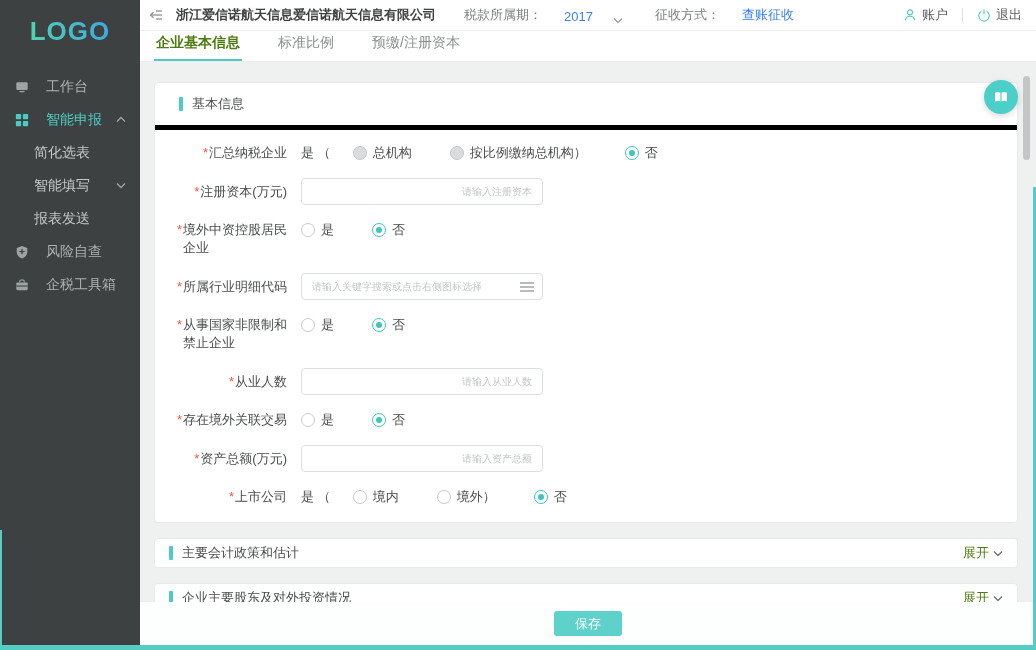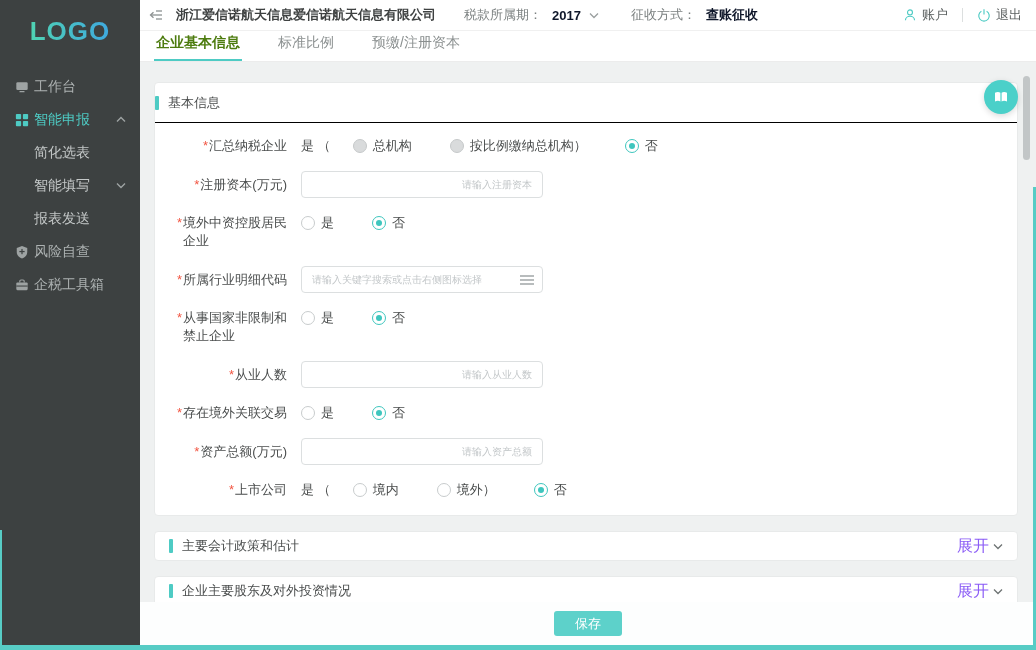--- a/index.html
+++ b/index.html
@@ -9,50 +9,50 @@
 
   
   .sidebar { position:absolute; left:0; top:0; width:140px; height:650px; background:#3D4141; z-index:5; }
   .logo { height:62px; display:flex; align-items:center; justify-content:center; }
   .logo span {
     font-size:26px; font-weight:bold; letter-spacing:1px;
     background:linear-gradient(90deg,#4fd3b2 0%,#3fa9e0 100%);
     -webkit-background-clip:text; background-clip:text; color:transparent;
   }
   .menu { padding-top:8px; }
-  .side-item { position:relative; height:33px; display:flex; align-items:center; padding-left:15px; color:#ADB2B2; font-size:14px; cursor:pointer; }
+  .side-item { position:relative; height:33px; display:flex; align-items:center; padding-left:15px; color:#ADB2B2; font-size:14px; cursor:pointer;gap:12px; }
   .side-item .s-icon { width:14px; height:14px; margin-right:5px; display:flex; align-items:center; justify-content:center; color:#9EA3A3; }
   .side-item.teal, .side-item.teal .s-icon { color:#4ECBC4; }
   .sub-item { position:relative; height:33px; display:flex; align-items:center; padding-left:34px; color:#C4C8C8; font-size:14px; cursor:pointer; }
   .sub-item.active { background:#282C2C; border-left:3px solid #4ECBC4; padding-left:31px; color:#4ECBC4; font-weight:bold; }
   .chev { position:absolute; right:14px; display:flex; }
 
   
   .topbar { position:absolute; left:140px; top:0; width:896px; height:31px; background:#fff; border-bottom:1px solid #F0F0F0; display:flex; align-items:center; padding:0 14px 0 8px; font-size:13px; }
   .fold { display:flex; align-items:center; margin-right:12px; cursor:pointer; color:#8C9191; }
   .company { font-weight:bold; color:#3E4141; margin-right:28px; }
-  .kv { display:flex; align-items:center; margin-right:32px; }
+  .kv { display:flex; align-items:flex-end; margin-right:32px;gap:12px; }
   .kv .k { color:#7B8080; margin-right:10px; }
-  .kv .v { color:#0f172a;font-weight:bold; }
+  .kv .v { color:#3b82f6; }
   .kv .dd { margin-left:8px; display:flex; color:#9A9F9F; cursor:pointer; }
   .top-right { margin-left:auto; display:flex; align-items:center; color:#5C6161; }
   .top-link { display:flex; align-items:center; cursor:pointer; }
   .top-link .t-icon { color:#4ECBC4; margin-right:5px; display:flex; }
   .vdiv { width:1px; height:14px; background:#DCDFDF; margin:0 14px; }
 
   
   .tabbar { position:absolute; left:140px; top:31px; width:896px; height:31px; background:#fff; border-bottom:1px solid #ECECEC; display:flex; align-items:flex-end; padding-left:14px; }
   .tab { font-size:14px; color:#8A8F8F; padding:0 2px 9px; margin-right:34px; cursor:pointer; position:relative; }
   .tab.active { color:#4d7c0f; font-weight:bold; }
   .tab.active::after { content:""; position:absolute; left:0; right:0; bottom:0; height:2px; background:#4ECBC4; }
 
   
   .content { position:absolute; left:140px; top:62px; width:896px; height:540px; background:#EFF1F1; padding:20px 18px 0 14px; overflow:hidden; }
   .panel { background:#fff; border:1px solid #E8EAEA; border-radius:4px; }
-  .panel-header { height:40px; display:flex; align-items:center; border-bottom:1px solid #000000; padding-left:0; }
+  .panel-header { height:47px; display:flex; align-items:center; border-bottom:5px solid #000000; padding-left:24px; }
   .tbar { width:4px; height:14px; background:#4ECBC4; margin-right:9px; border-radius:1px; }
   .panel-title { font-size:13px; color:#4A4D4D; }
   .panel-body { padding:14px 0 12px; }
 
   .row { display:flex; margin-bottom:16px; padding-left:14px; }
   .row:last-child { margin-bottom:4px; }
   .lbl { width:118px; display:flex; justify-content:flex-end; font-size:13px; color:#4A4D4D; line-height:18px; flex-shrink:0; }
   .req { color:#F25643; margin-right:1px; }
   .lbl .txt { white-space:pre-line; text-align:left; }
   .ctrl { margin-left:14px; display:flex; align-items:center; font-size:13px; color:#4A4D4D; }
@@ -70,21 +70,21 @@
 
   .inp { width:242px; height:27px; border:1px solid #DCDFE0; border-radius:4px; background:#fff; font-size:10px; padding:0 10px; color:#3E4141; font-family:"Liberation Sans","DejaVu Sans",sans-serif; outline:none; }
   .inp::placeholder { color:#C3C7C9; }
   .inp.num { text-align:right; }
   .inp-wrap { position:relative; display:flex; align-items:center; }
   .inp-icon { position:absolute; right:9px; color:#9A9FA1; display:flex; cursor:pointer; }
   .inp-wrap .inp.with-icon { padding-right:30px; }
 
   .collapsed { height:30px; display:flex; align-items:center; padding:0 14px; margin-top:15px; cursor:pointer; }
   .collapsed .panel-title { flex:1; }
-  .expand { display:flex; align-items:center; font-size:16px; color:#8b5cf6; }
+  .expand { display:flex; align-items:center; font-size:13px; color:#4d7c0f; }
   .expand svg { margin-left:4px; }
 
   
   .footerbar { position:absolute; left:140px; top:602px; width:896px; height:43px; background:#FDFEFE; display:flex; align-items:center; justify-content:center; }
   .save-btn { width:68px; height:25px; background:#5DD1CA; border:none; border-radius:3px; color:#fff; font-size:13px; cursor:pointer; font-family:"Liberation Sans","DejaVu Sans",sans-serif; }
 
   
   .book-btn { position:absolute; left:984px; top:80px; width:34px; height:34px; border-radius:50%; background:#4BD0C9; display:flex; align-items:center; justify-content:center; box-shadow:0 2px 6px rgba(0,0,0,.15); cursor:pointer; z-index:20; }
   .scroll-thumb { position:absolute; left:1023px; top:76px; width:7px; height:84px; border-radius:4px; background:#C2C6C7; z-index:15; cursor:grab; }
   .strip-bottom { position:absolute; left:0; bottom:0; width:1036px; height:5px; background:#57CCC5; z-index:30; }

